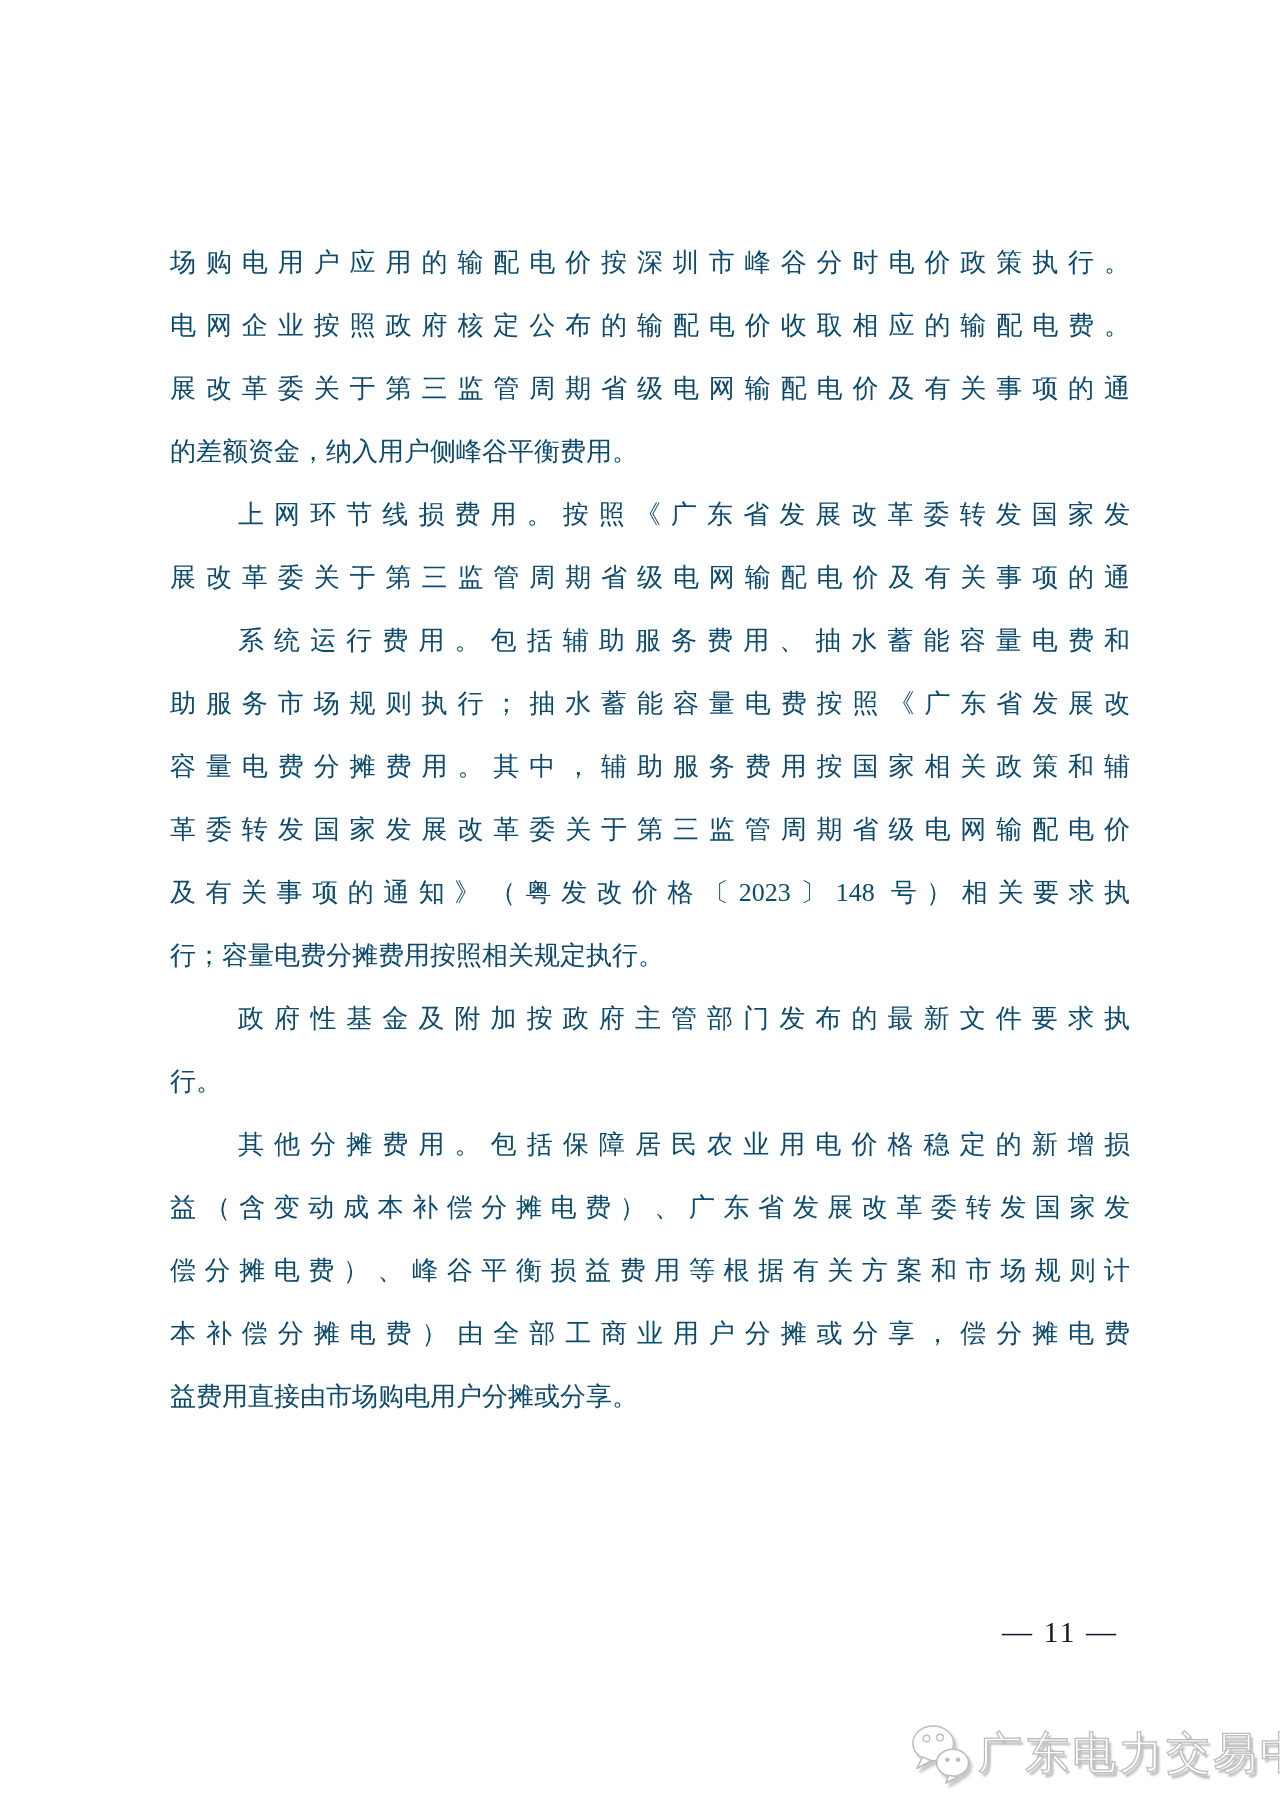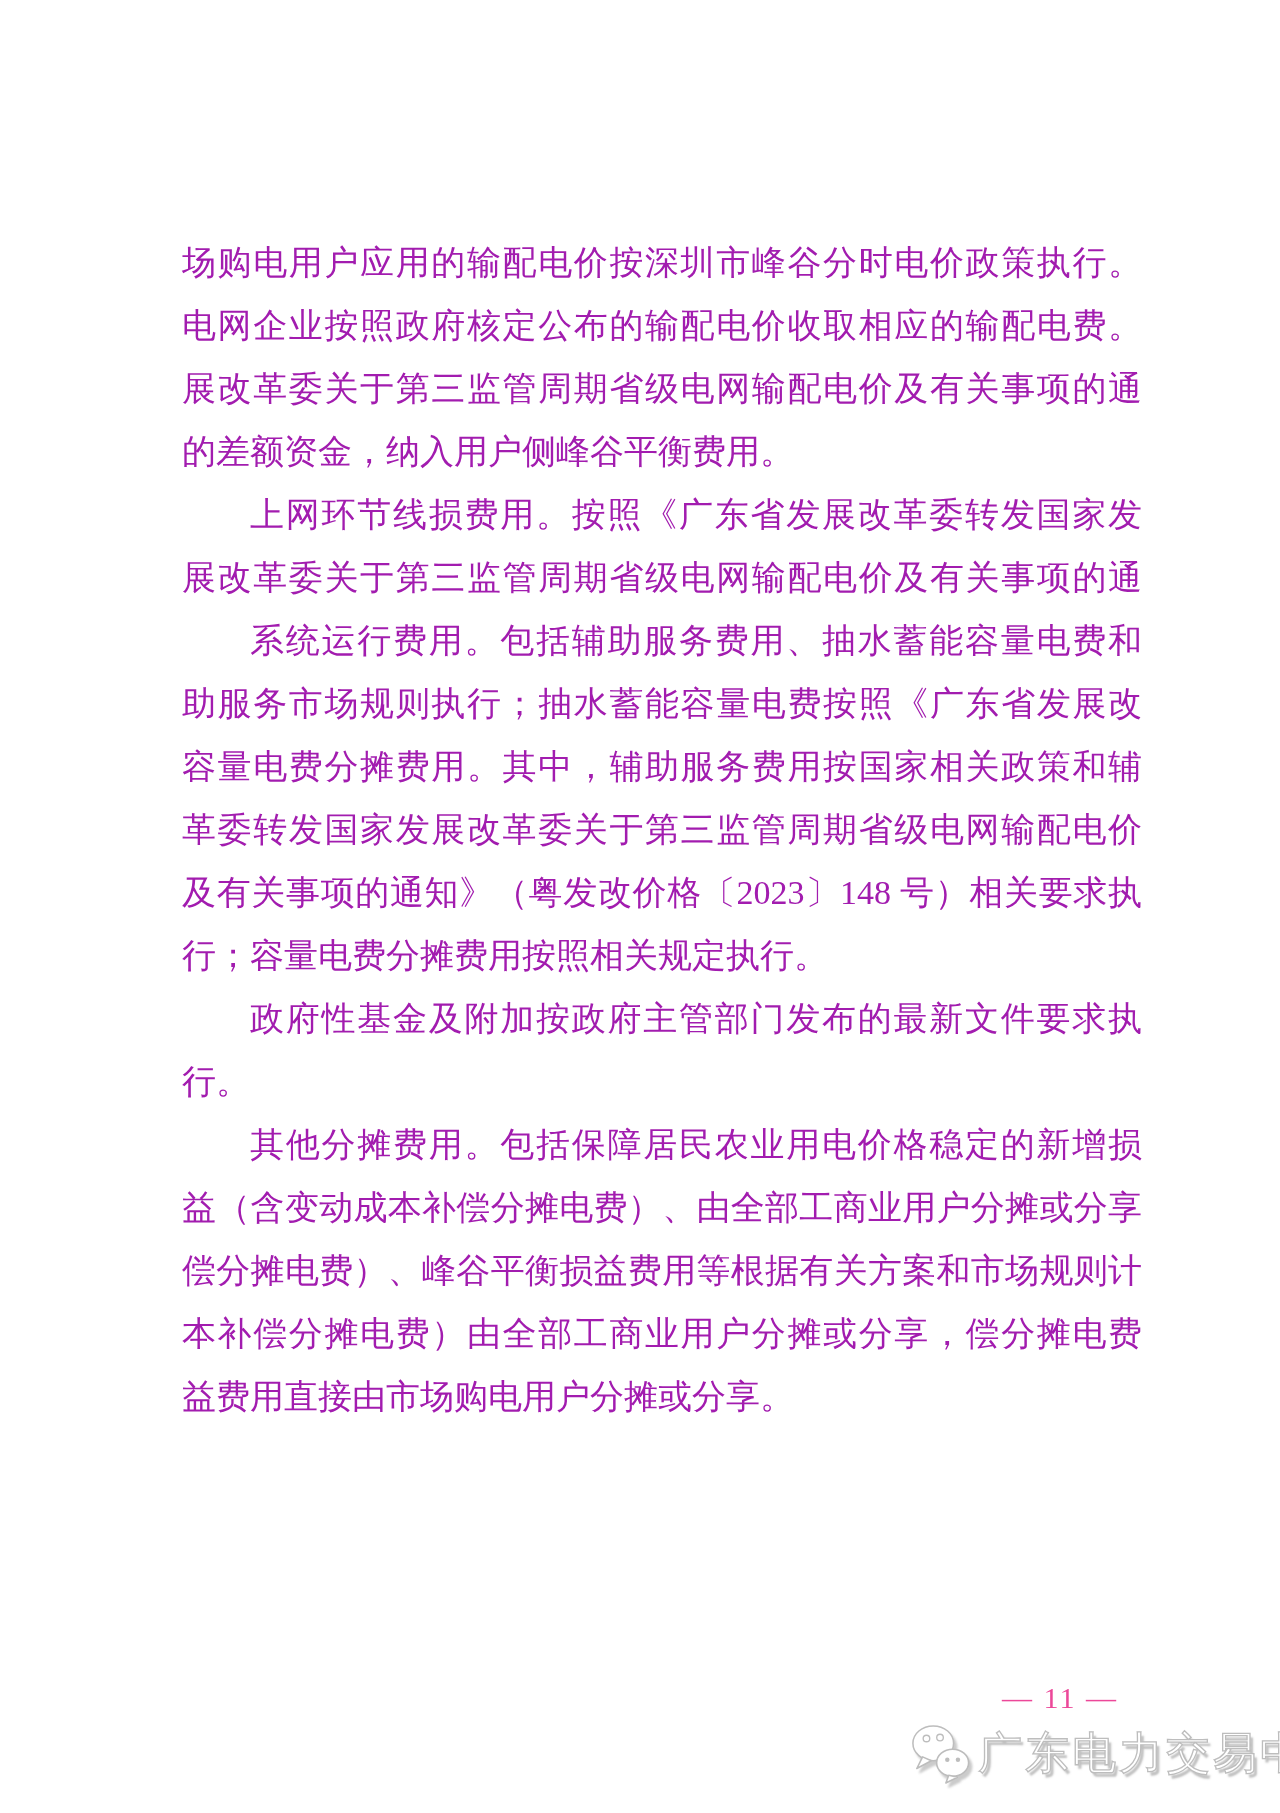--- a/index.html
+++ b/index.html
@@ -6,36 +6,36 @@
   .page {
     position:relative;
     width:1280px; height:1813px;
     background:#ffffff;
     overflow:hidden;
     font-family:"Liberation Serif","DejaVu Serif",serif;
     color:#111111;
   }
   .body-text {
     position:absolute;
-    left:182px; top:231px; width:960px;
-    font-size:34px;
+    left:170px; top:231px; width:960px;
+    font-size:26px;
     line-height:63px;
-    color:#a21caf;
+    color:#0c4a6e;
     text-justify:inter-ideograph;
   }
   .line { height:63px; overflow:visible; }
   .line.fill { text-align:justify; text-align-last:justify; }
   .line.indent { text-indent:68px; }
   .page-number {
     position:absolute;
-    left:985px; top:1673px; width:150px; height:50px;
+    left:985px; top:1607px; width:150px; height:50px;
     line-height:50px;
     text-align:center;
     font-size:30px;
-    color:#ec4899;
+    color:#0f172a;
     letter-spacing:2px;
   }
   .watermark {
     position:absolute;
     left:910px; top:1723px;
     display:flex;
     align-items:center;
     gap:6px;
   }
   .wm-icon { width:62px; height:62px; filter:drop-shadow(3px 4px 1px rgba(140,140,140,0.45)); }
@@ -64,21 +64,21 @@
       <div class="line fill">展改革委关于第三监管周期省级电网输配电价及有关事项的通</div>
       <div class="line indent fill">系统运行费用。包括辅助服务费用、抽水蓄能容量电费和</div>
       <div class="line fill">助服务市场规则执行；抽水蓄能容量电费按照《广东省发展改</div>
       <div class="line fill">容量电费分摊费用。其中，辅助服务费用按国家相关政策和辅</div>
       <div class="line fill">革委转发国家发展改革委关于第三监管周期省级电网输配电价</div>
       <div class="line fill">及有关事项的通知》（粤发改价格〔2023〕148 号）相关要求执</div>
       <div class="line">行；容量电费分摊费用按照相关规定执行。</div>
       <div class="line indent fill">政府性基金及附加按政府主管部门发布的最新文件要求执</div>
       <div class="line">行。</div>
       <div class="line indent fill">其他分摊费用。包括保障居民农业用电价格稳定的新增损</div>
-      <div class="line fill">益（含变动成本补偿分摊电费）、由全部工商业用户分摊或分享</div>
+      <div class="line fill">益（含变动成本补偿分摊电费）、广东省发展改革委转发国家发</div>
       <div class="line fill">偿分摊电费）、峰谷平衡损益费用等根据有关方案和市场规则计</div>
       <div class="line fill">本补偿分摊电费）由全部工商业用户分摊或分享，偿分摊电费</div>
       <div class="line">益费用直接由市场购电用户分摊或分享。</div>
     </div>
 
   <div class="page-number">— 11 —</div>
 
   <div class="watermark">
     <svg class="wm-icon" viewBox="0 0 64 64" xmlns="http://www.w3.org/2000/svg">
 

